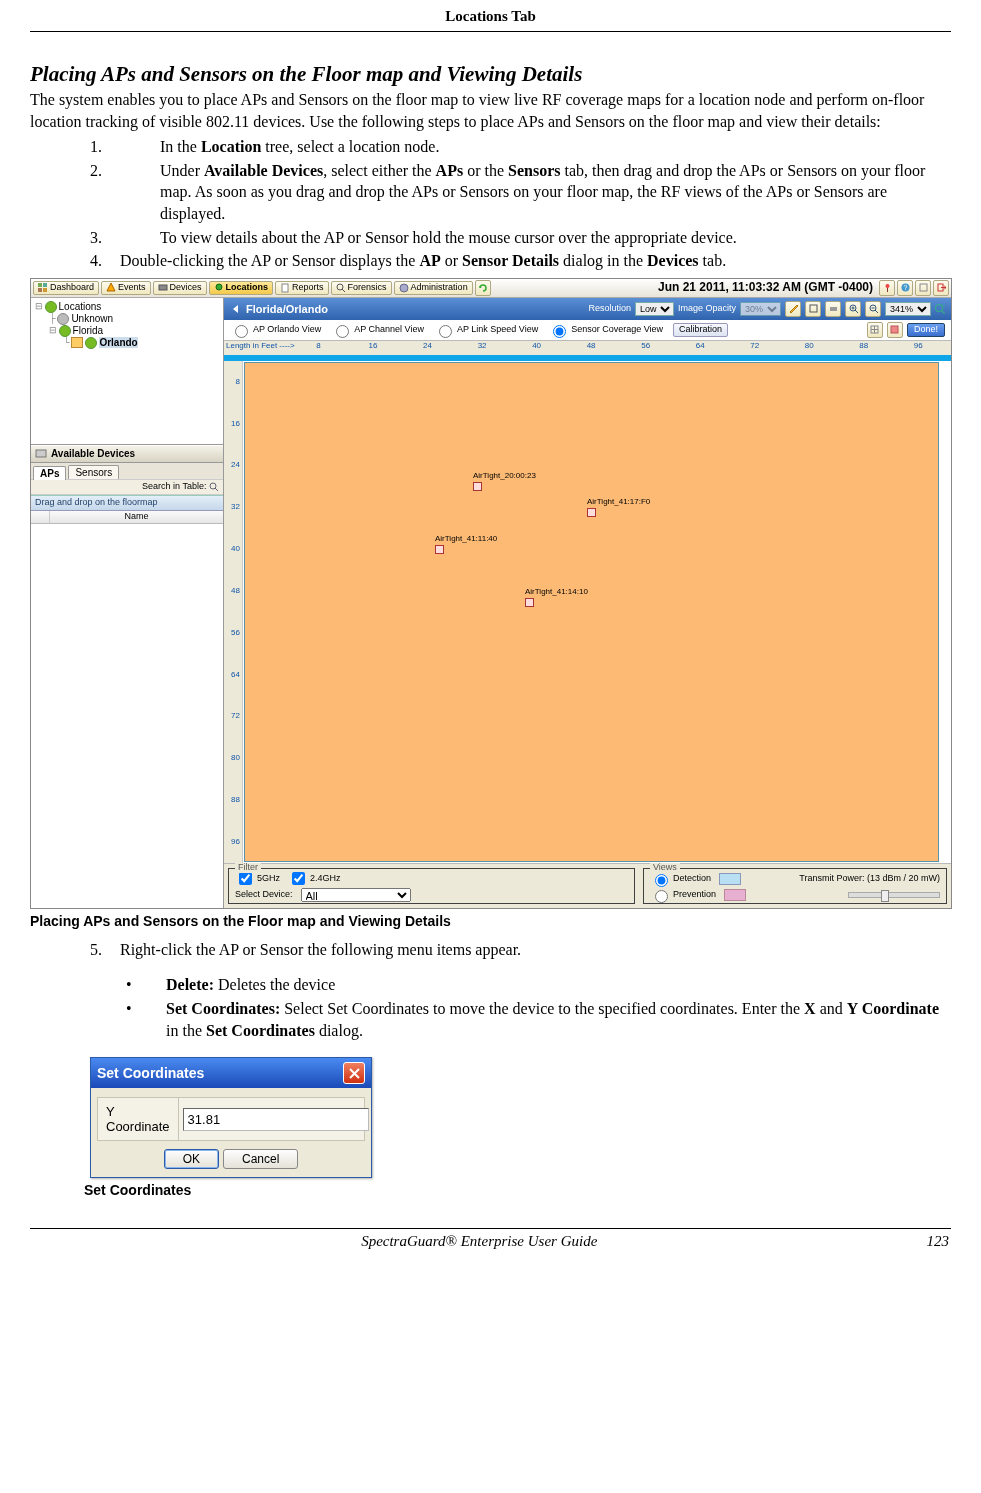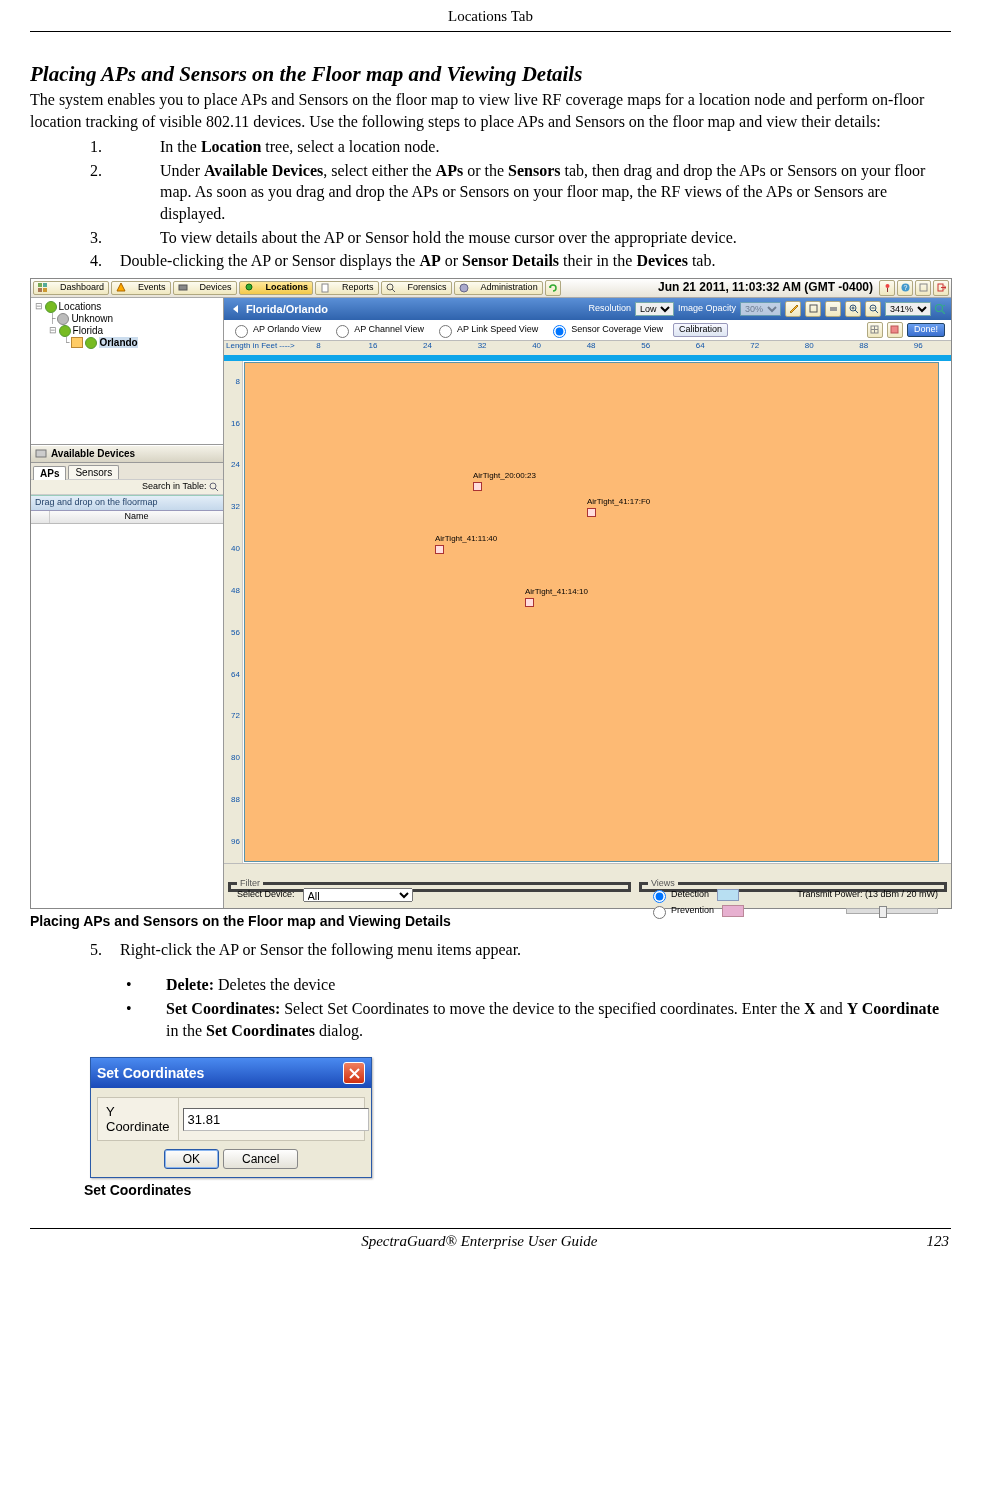--- a/index.html
+++ b/index.html
@@ -11,20 +11,21 @@
     width: 981px;
   }
   .page {
     padding: 8px 30px 20px 30px;
     box-sizing: border-box;
   }
   .header {
     text-align: center;
     font-size: 15px;
     padding-bottom: 4px;
+    font-weight: bold;
   }
   .hr {
     border: none;
     border-top: 1px solid #000;
     margin: 2px 0 30px 0;
   }
   .hr-footer {
     border: none;
     border-top: 1px solid #000;
     margin: 30px 0 4px 0;
@@ -109,21 +110,21 @@
     align-items: center;
     background: linear-gradient(#fff,#e8e4d8);
     border-bottom: 1px solid #aaa;
     height: 18px;
     padding: 0 2px;
     gap: 2px;
   }
   .tab-btn {
     display: flex;
     align-items: center;
-    gap: 12px;
+    gap: 2px;
     padding: 1px 4px;
     border: 1px solid #b0a880;
     background: linear-gradient(#fdfbef,#f0e8c0);
     border-radius: 2px;
     font-size: 9px;
     white-space: nowrap;
   }
   .tab-btn.active {
     background: linear-gradient(#ffe89a,#f3c94a);
     font-weight: bold;
@@ -351,22 +352,22 @@
   }
   .bottom-panel {
     display: flex;
     background: #ece9d8;
     border-top: 1px solid #bbb;
     padding: 0;
     font-size: 9px;
     height: 44px;
   }
   .fieldset {
-    border: 3px solid #404040;
-    margin: 18px 4px;
+    border: 1px solid #404040;
+    margin: 4px 4px;
     padding: 2px 6px 2px 6px;
     position: relative;
   }
   .fieldset .legend {
     position: absolute;
     top: -6px; left: 6px;
     background: #ece9d8;
     padding: 0 3px;
     font-size: 9px;
     color:#555;
@@ -479,21 +480,21 @@
     <div class="step">
       <div class="num">2.</div>
       <div class="txt"><span>Under </span><b>Available Devices</b><span>, select either the </span><b>APs</b><span> or the </span><b>Sensors</b><span> tab, then drag and drop the APs or Sensors on your floor map. As soon as you drag and drop the APs or Sensors on your floor map, the RF views of the APs or Sensors are displayed.</span></div>
     </div>
     <div class="step">
       <div class="num">3.</div>
       <div class="txt">To view details about the AP or Sensor hold the mouse cursor over the appropriate device.</div>
     </div>
     <div class="step">
       <div class="num2">4.</div>
-      <div class="txt"><span>Double-clicking the AP or Sensor displays the </span><b>AP</b><span> or </span><b>Sensor Details</b><span> their in the </span><b>Devices</b><span> tab.</span></div>
+      <div class="txt"><span>Double-clicking the AP or Sensor displays the </span><b>AP</b><span> or </span><b>Sensor Details</b><span> dialog in the </span><b>Devices</b><span> tab.</span></div>
     </div>
   </div>
 
   <div class="app">
     <div class="app-toolbar">
       <div class="tab-btn">
           <svg class="ic" viewBox="0 0 10 10">
             <rect x="0" y="0" width="4" height="4" fill="#7a5"></rect>
             <rect x="5" y="0" width="4" height="4" fill="#5a9"></rect>
             <rect x="0" y="5" width="4" height="4" fill="#a75"></rect>
@@ -756,20 +757,30 @@
                 <div>AirTight_41:14:10</div>
                 <div class="mark"></div>
               </div>
             </div>
         </div>
 
         <div class="bottom-panel">
           <div class="fieldset filter-box">
             <div class="legend">Filter</div>
             <div class="fb-row">
+              <label class="chk">
+                  <input type="checkbox" checked="" style="">
+                  <span>5GHz</span>
+                </label>
+              <label class="chk">
+                  <input type="checkbox" checked="" style="">
+                  <span>2.4GHz</span>
+                </label>
+            </div>
+            <div class="fb-row">
               <span>Select Device:</span>
               <select style="width:110px;font-size:11px;height:14px"><option>All</option></select>
             </div>
           </div>
           <div class="fieldset views-box">
             <div class="legend">Views</div>
             <div class="fb-row">
               <label class="chk">
                   <input type="radio" name="vb" checked="" style="">
                   <span>Detection</span>

